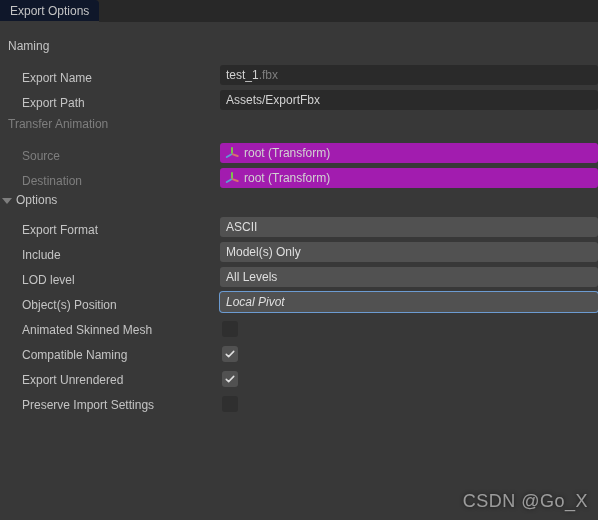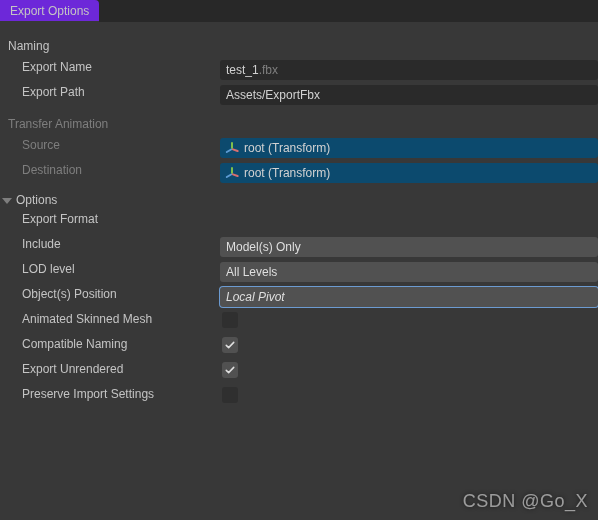--- a/index.html
+++ b/index.html
@@ -16,34 +16,34 @@
   }
 
   
   .tab-bar {
     display: flex;
     align-items: stretch;
     height: 22px;
     background: #282828;
   }
   .tab {
-    background: #6d28d9;
+    background: #0f172a;
     color: #C4C4C4;
     padding: 0 10px;
     display: flex;
     align-items: center;
     font-size: 12px;
     border-top-right-radius: 4px;
     border-bottom: 1px solid #383838;
   }
 
   
   .row {
     display: flex;
-    align-items: flex-start;
+    align-items: flex-end;
     height: 25px;
     padding-right: 0;
   }
   .section-label {
     height: 28px;
     display: flex;
     align-items: center;
     padding-left: 8px;
     color: #C4C4C4;
   }
@@ -74,21 +74,21 @@
     box-sizing: border-box;
     font-size: 12px;
     border: none;
   }
   .text-field {
     background: #2A2A2A;
     color: #D2D2D2;
   }
   .text-field .dim { color: #7E7E7E; }
   .object-field {
-    background: #0c4a6e;
+    background: #a21caf;
     color: #D2D2D2;
     gap: 6px;
   }
   .dropdown {
     background: #515151;
     color: #DFDFDF;
   }
   .dropdown.highlight {
     box-shadow: 0 0 0 1px #6C9BD1;
     font-style: italic;
@@ -228,20 +228,25 @@
 </div>
 
 
 <div class="foldout">
   <span class="tri"></span>
   <span>Options</span>
 </div>
 
 <div class="row">
   <div class="label-col">Export Format</div>
+  <div class="control-col">
+    <div class="dropdown">
+      <span>ASCII</span>
+    </div>
+  </div>
 </div>
 
 <div class="row">
   <div class="label-col">Include</div>
   <div class="control-col">
     <div class="dropdown">
       <span>Model(s) Only</span>
     </div>
   </div>
 </div>

